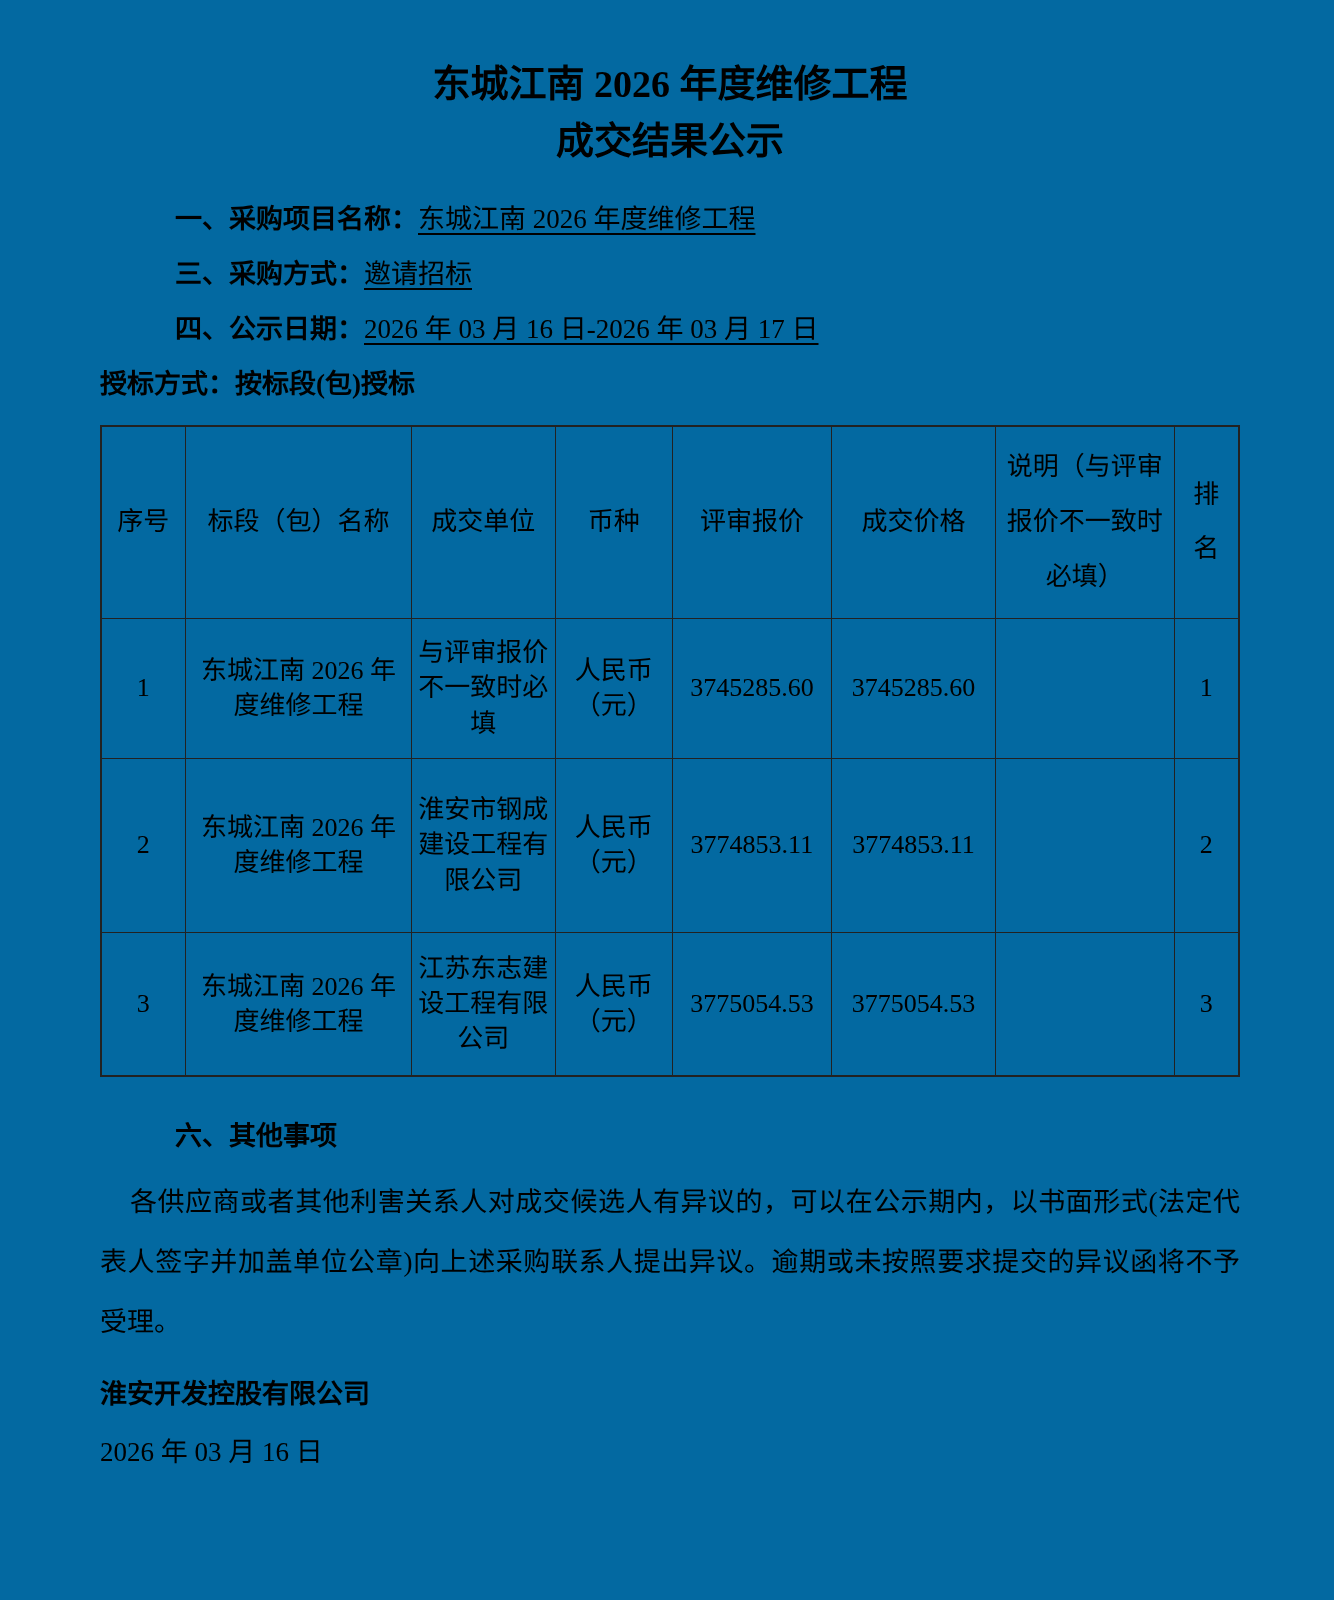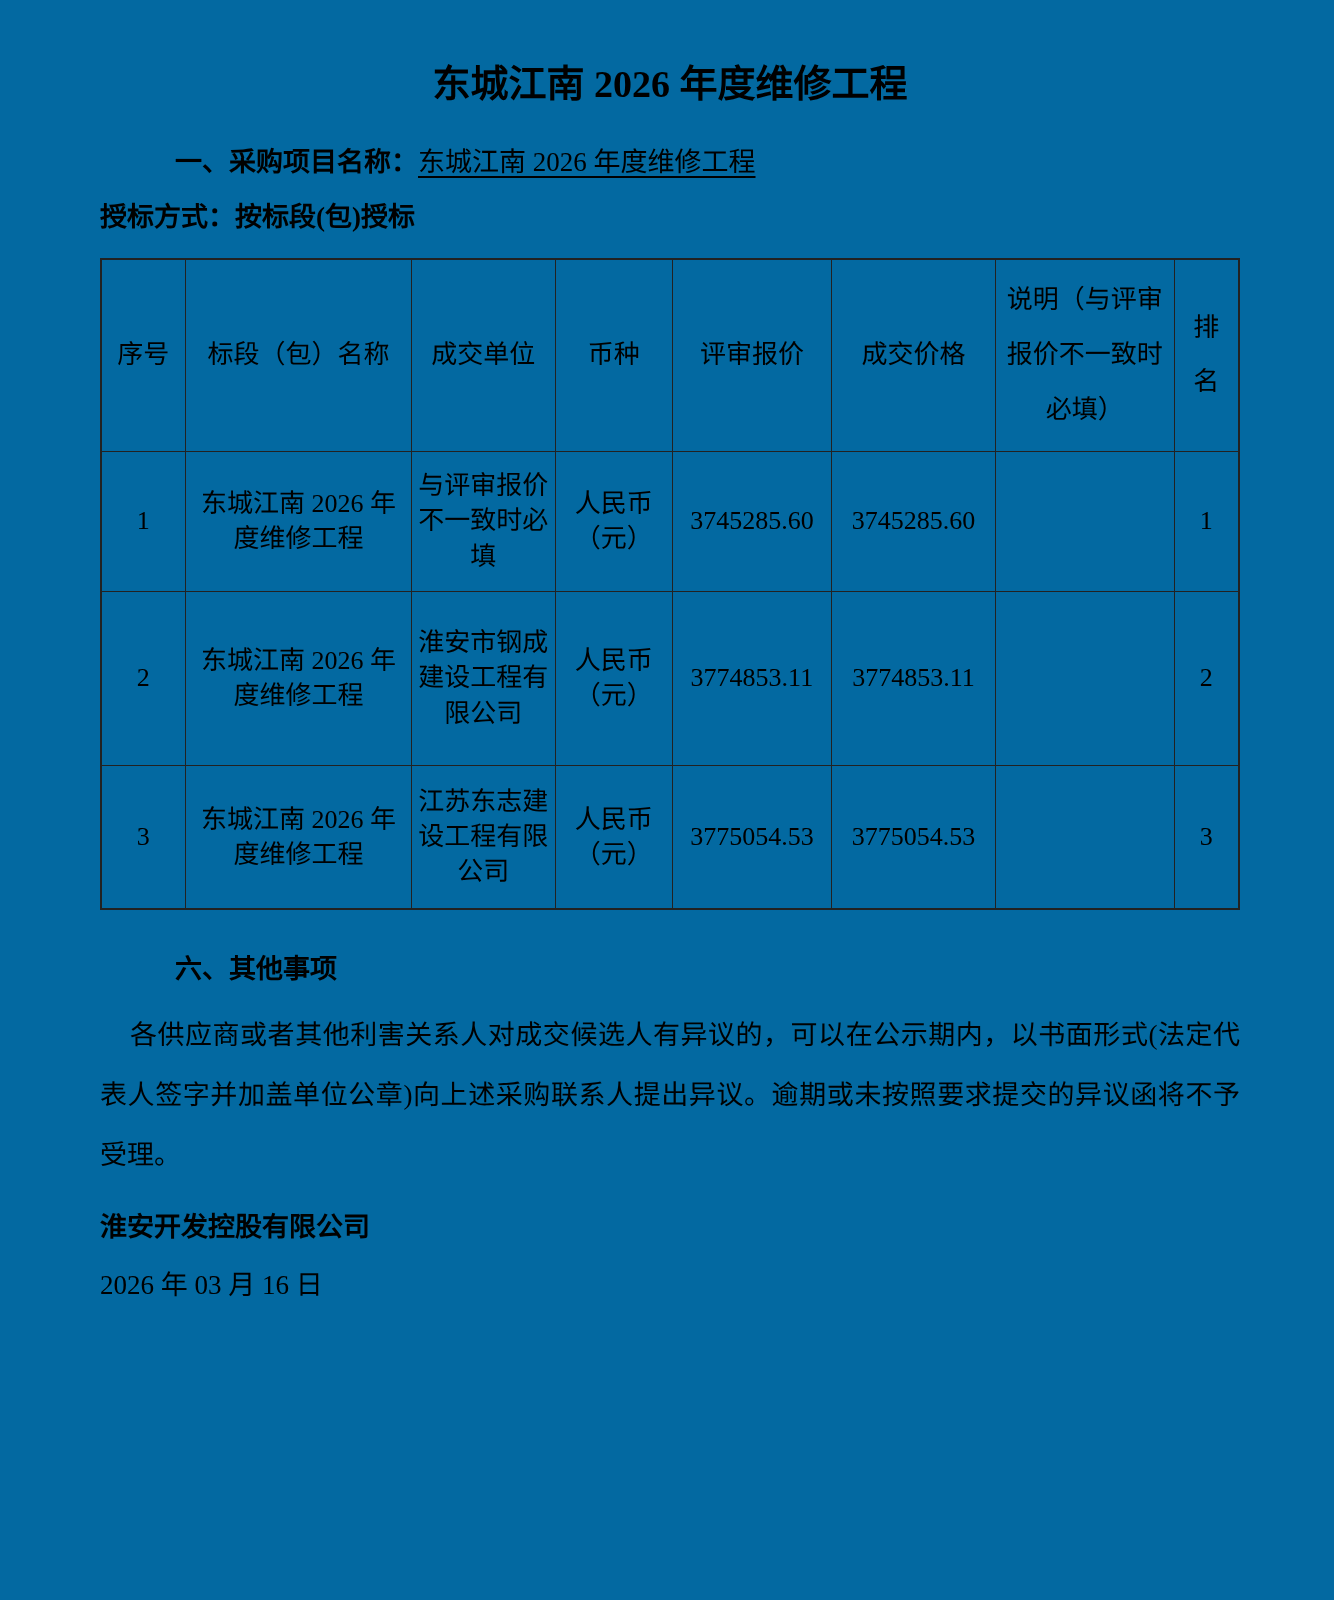--- a/index.html
+++ b/index.html
@@ -90,25 +90,32 @@
   .signature-line { line-height: 52px; }
   .date-line { line-height: 52px; margin-top: 6px; font-weight: normal; }
 </style>
 </head>
 <body>
 
 <div class="doc">
 
   <div class="title">
     <div>东城江南 2026 年度维修工程</div>
+    <div>成交结果公示</div>
   </div>
 
   <div class="items">
     <div class="item-line">
       <span class="item-label">一、采购项目名称：</span><span class="item-value">东城江南 2026 年度维修工程</span>
+    </div>
+    <div class="item-line">
+      <span class="item-label">三、采购方式：</span><span class="item-value">邀请招标</span>
+    </div>
+    <div class="item-line">
+      <span class="item-label">四、公示日期：</span><span class="item-value">2026 年 03 月 16 日-2026 年 03 月 17 日</span>
     </div>
   </div>
 
   <div class="award-line">
     <span>授标方式：</span><span>按标段(包)授标</span>
   </div>
 
   <table class="results">
     <colgroup>
       <col class="col-seq">

